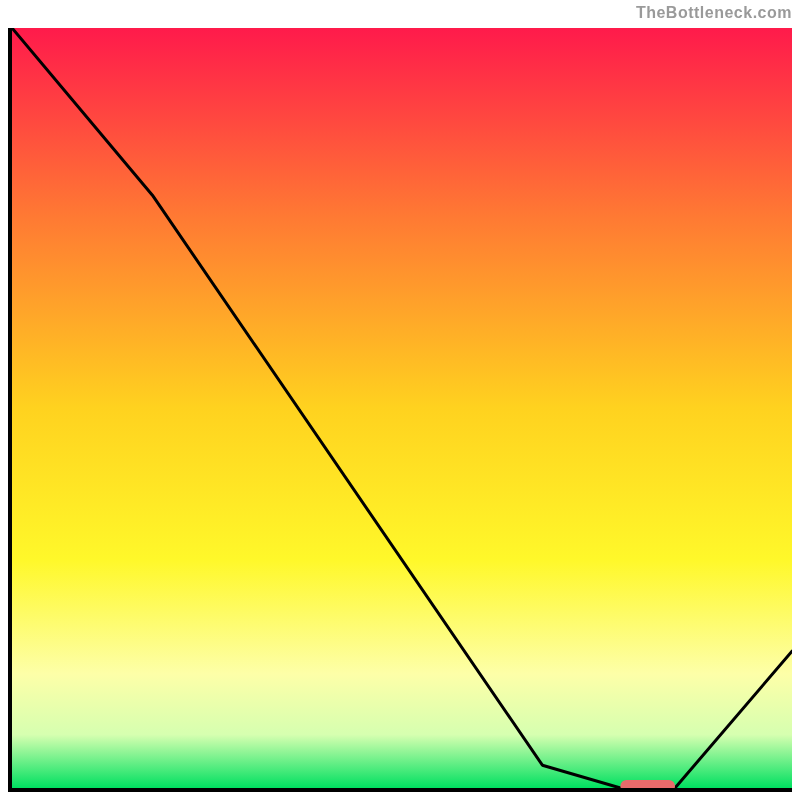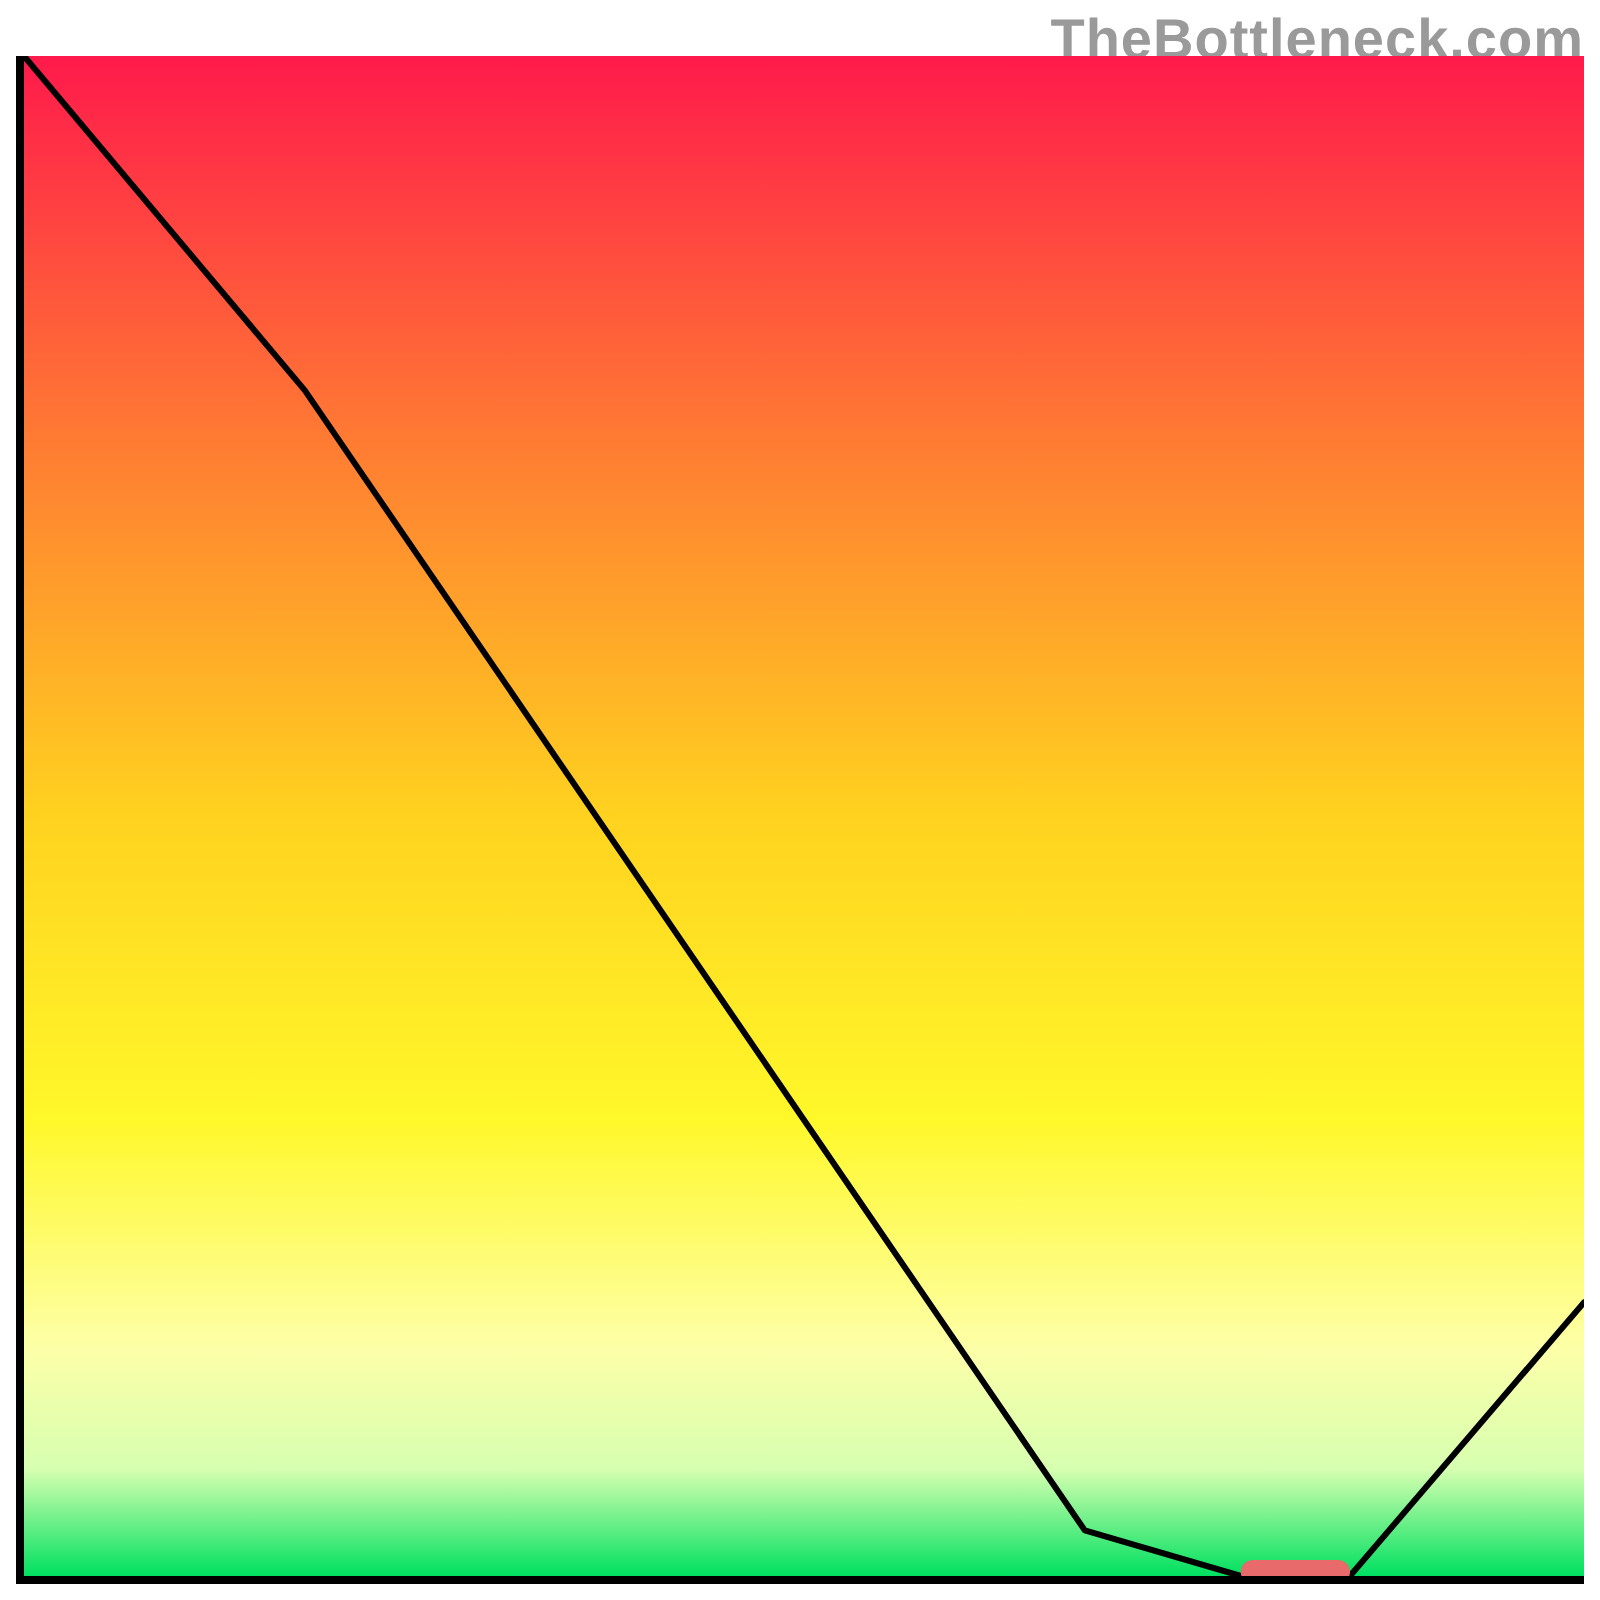--- a/index.html
+++ b/index.html
@@ -12,21 +12,21 @@
   }
   .container {
     position: relative;
     width: 800px;
     height: 800px;
   }
   .watermark {
     position: absolute;
     top: 4px;
     right: 8px;
-    font-size: 28px;
+    font-size: 16px;
     font-weight: bold;
     color: #9a9a9a;
     letter-spacing: 0.5px;
   }
   .plot {
     position: absolute;
     top: 28px;
     left: 8px;
     width: 784px;
     height: 764px;

